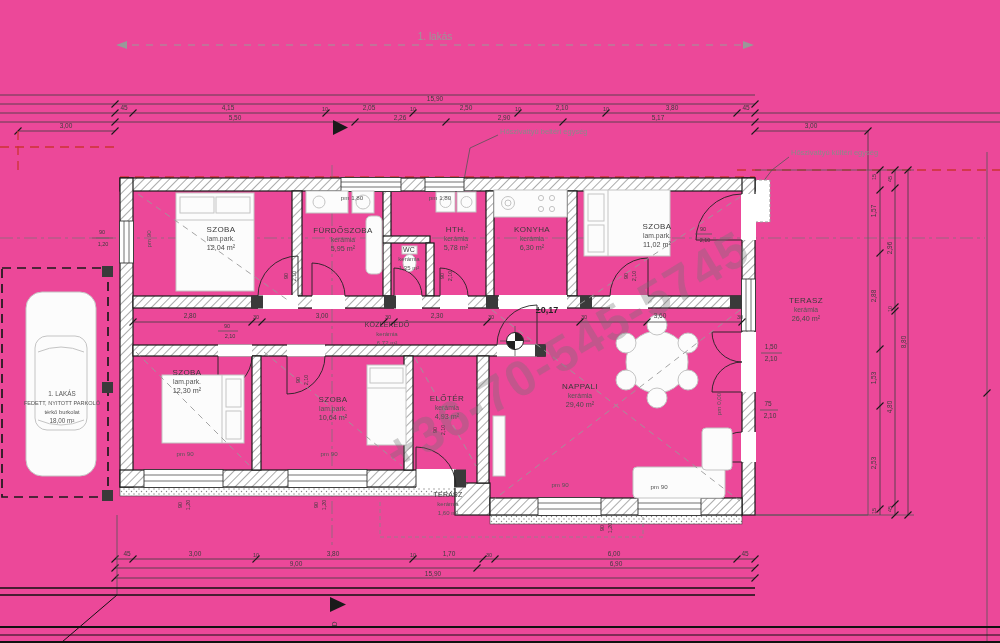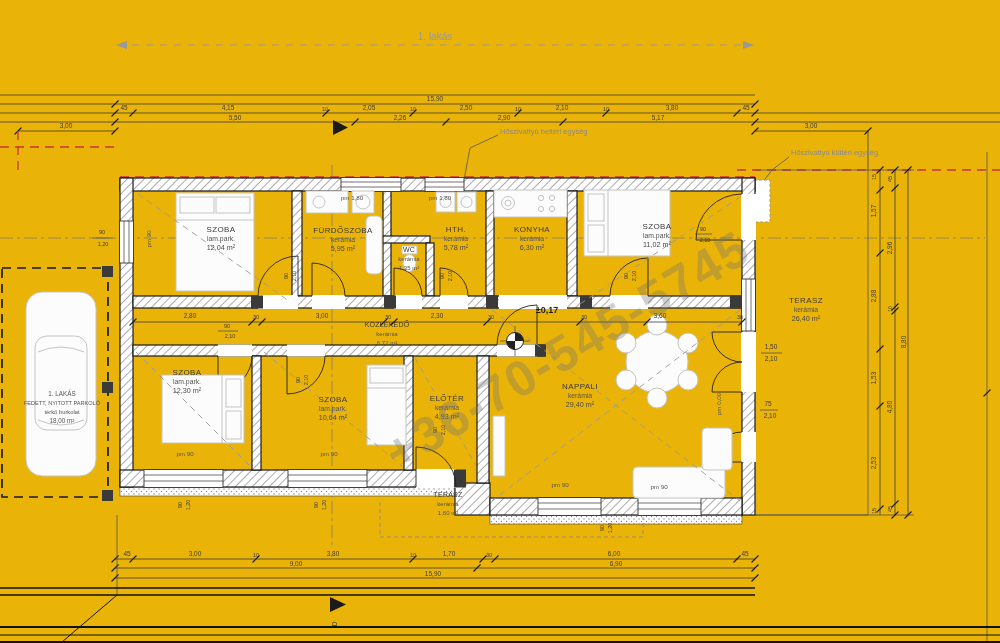--- a/index.html
+++ b/index.html
@@ -1,16 +1,16 @@
 <!DOCTYPE html>
 <html><head>
 <meta charset="utf-8">
 <style>
   html,body{margin:0;padding:0;background:#fff;}
-  #stage{position:relative;width:1000px;height:643px;background:#eab308;overflow:hidden;
+  #stage{position:relative;width:1000px;height:643px;background:#ec4899;overflow:hidden;
          font-family:"Liberation Sans",sans-serif;text-align:center;}
   svg{position:absolute;left:0;top:0;}
   text{font-family:"Liberation Sans",sans-serif;fill:#4a4a4a;}
   .dim{stroke:#3d3d3d;stroke-width:0.8;fill:none}
   .thin{stroke:#555;stroke-width:0.8;fill:none}
   .tick{stroke:#1a1a1a;stroke-width:1.1;fill:none}
   .wall{fill:url(#hatch);stroke:#1a1a1a;stroke-width:1.2}
   .opening{fill:#fff;stroke:none}
   .win{fill:#fff;stroke:#333;stroke-width:0.9}
   .winline{stroke:#333;stroke-width:0.7;fill:none}

